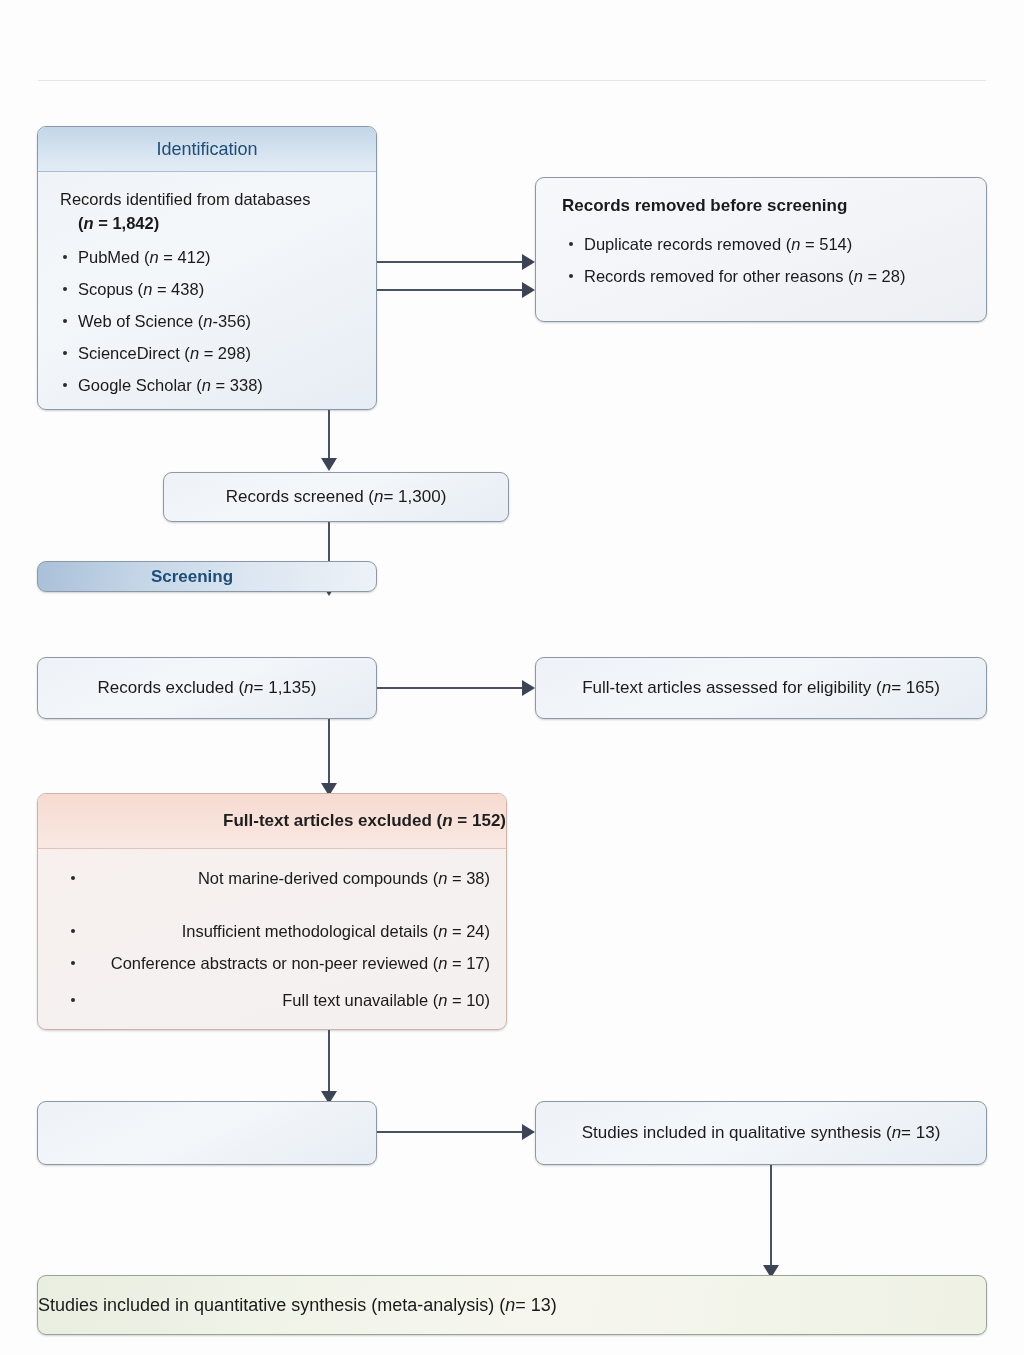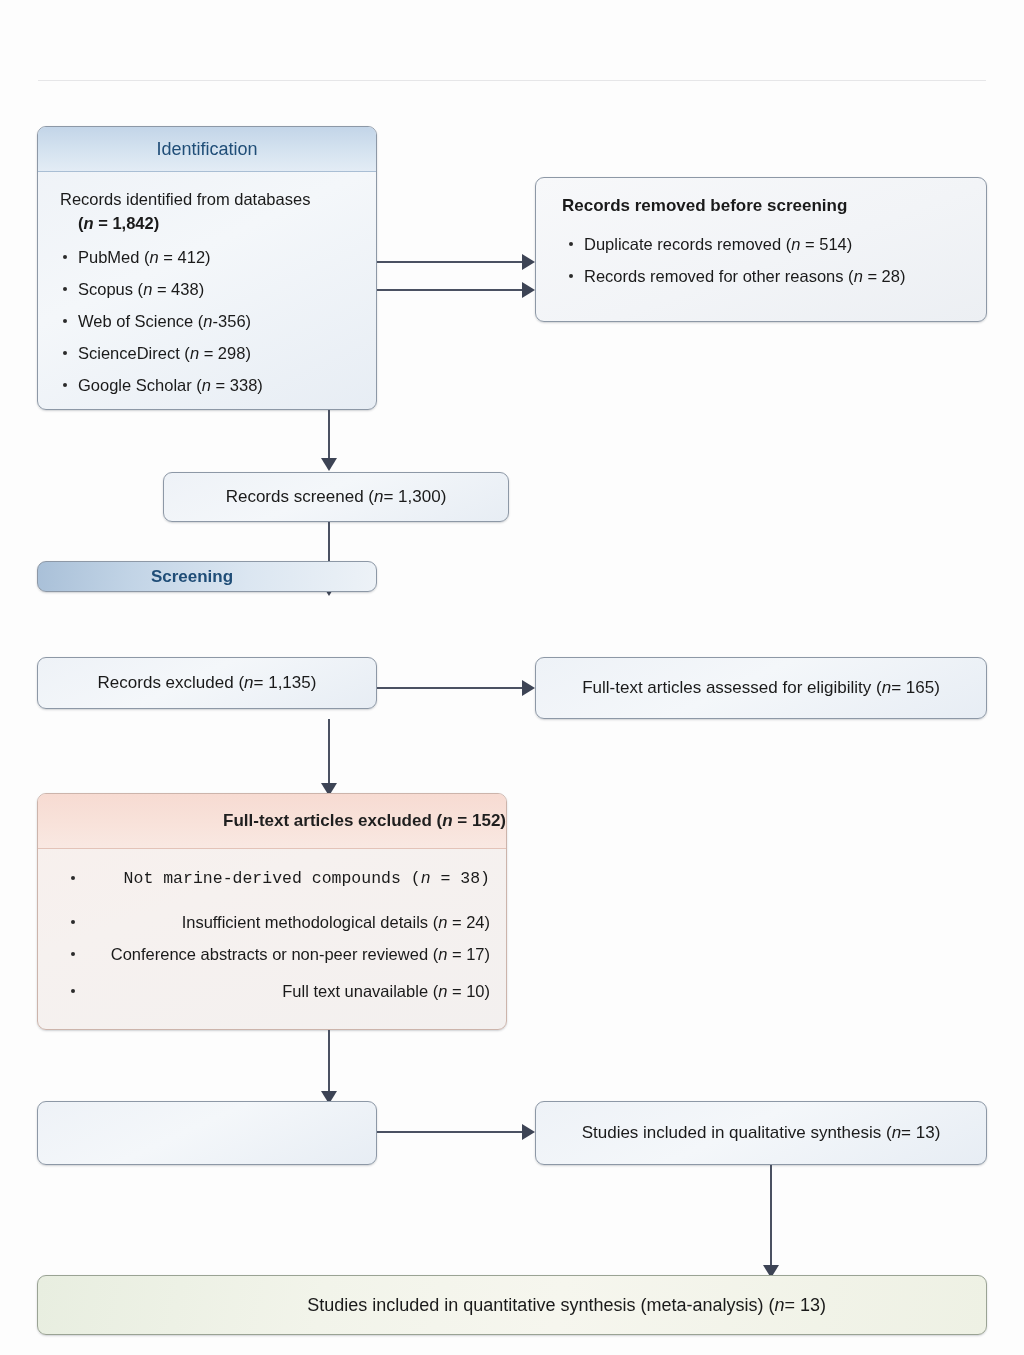--- a/index.html
+++ b/index.html
@@ -155,21 +155,21 @@
     justify-content: center;
     height: 100%;
     font-size: 17px;
     text-align: center;
     padding: 0 14px;
     box-sizing: border-box;
   }
   .center-line-wide {
     display: flex;
     align-items: center;
-    justify-content: flex-end;
+    justify-content: flex-start;
     height: 100%;
     font-size: 18px;
     text-align: center;
     box-sizing: border-box;
     padding-right: 160px;
   }
 
   .bold-head {
     font-weight: bold;
     font-size: 17px;
@@ -246,39 +246,39 @@
     <div class="center-line">Records screened (<em class="nvar">n</em> = 1,300)</div>
   </div>
 
   <div class="conn" style="left:328px; top:522px; width:2px; height:63px;"></div>
   <div class="arrow-head arrow-down" style="left:321px; top:583px;"></div>
 
   <div class="stage-bar" style="left:37px; top:561px; width:340px; height:31px;">
     <span class="stage-bar-label">Screening</span>
   </div>
 
-  <div class="box box-blue" style="left:37px; top:657px; width:340px; height:52px;">
+  <div class="box box-blue" style="left:37px; top:657px; width:340px; height:62px;">
     <div class="center-line">Records excluded (<em class="nvar">n</em> = 1,135)</div>
   </div>
 
   <div class="conn" style="left:377px; top:687px; width:147px; height:2px;"></div>
   <div class="arrow-head arrow-right" style="left:522px; top:680px;"></div>
 
   <div class="box box-blue" style="left:535px; top:657px; width:452px; height:62px;">
     <div class="center-line">Full-text articles assessed for eligibility (<em class="nvar">n</em> = 165)</div>
   </div>
 
   <div class="conn" style="left:328px; top:719px; width:2px; height:67px;"></div>
   <div class="arrow-head arrow-down" style="left:321px; top:783px;"></div>
 
   <div class="box box-red" style="left:37px; top:793px; width:470px; height:237px; border-color:#ccb4ab;text-align:right;">
     <div class="head-red">Full-text articles excluded (<em class="nvar">n</em> = 152)</div>
     <div class="box-body" style="padding:14px 16px 14px 26px;">
       <ul class="bullets" style="margin-top:4px;">
-        <li style="margin-bottom:20px;font-family:Liberation Mono, monospace;">Not marine-derived compounds (<em class="nvar">n</em> = 38)</li>
+        <li style="margin-bottom:29px;">Not marine-derived compounds (<em class="nvar">n</em> = 38)</li>
         <li style="">Insufficient methodological details (<em class="nvar">n</em> = 24)</li>
         <li style="margin-bottom:13px;">Conference abstracts or non-peer reviewed (<em class="nvar">n</em> = 17)</li>
         <li>Full text unavailable (<em class="nvar">n</em> = 10)</li>
       </ul>
     </div>
   </div>
 
   <div class="conn" style="left:328px; top:1030px; width:2px; height:64px;"></div>
   <div class="arrow-head arrow-down" style="left:321px; top:1091px;"></div>
 

